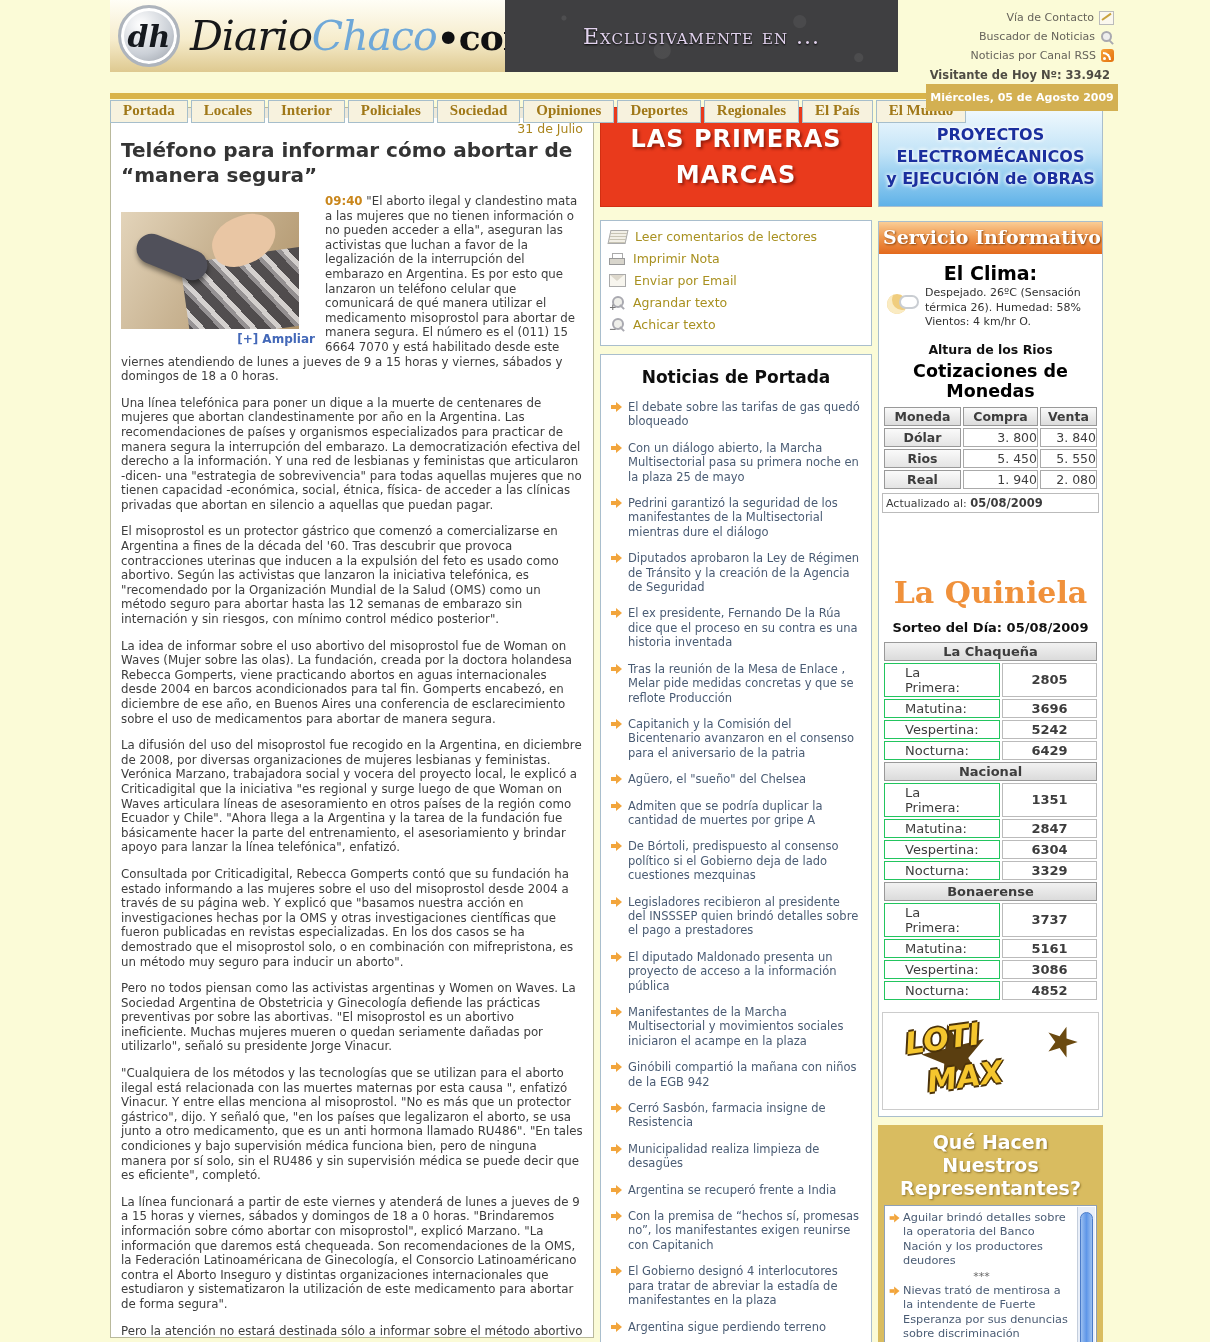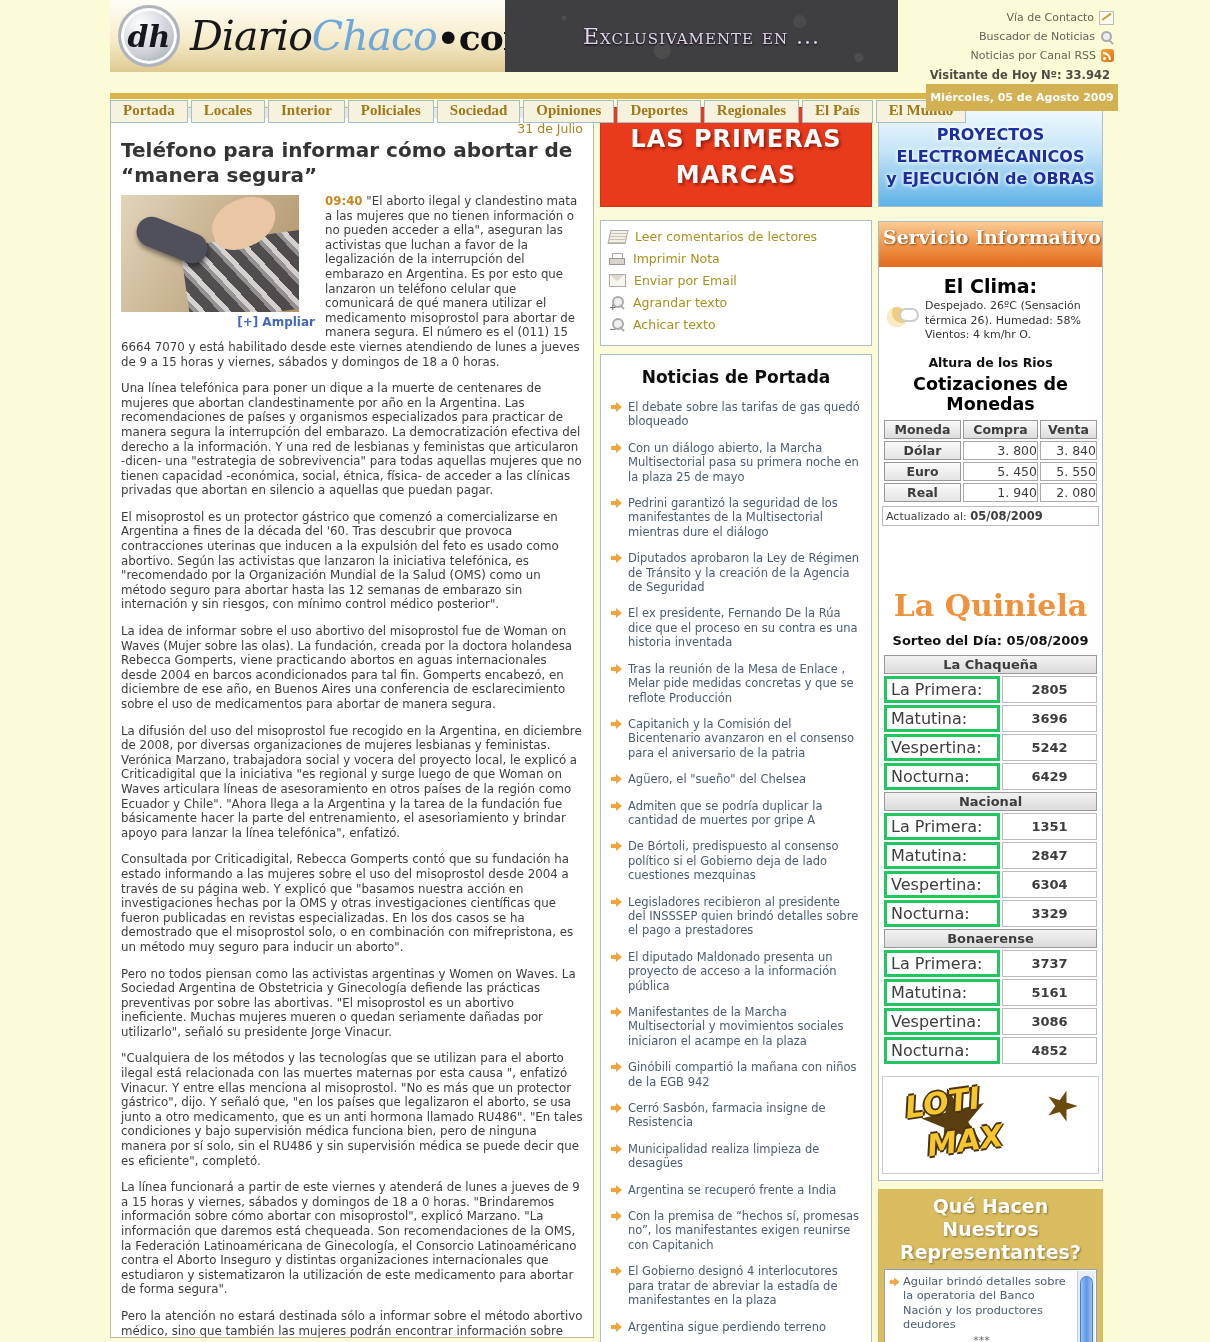--- a/index.html
+++ b/index.html
@@ -60,21 +60,21 @@
        border:1px solid #B9B99C;box-sizing:border-box;overflow:hidden;}
   .col-mid{position:absolute;left:490px;top:0;width:272px;}
   .col-right{position:absolute;left:768px;top:0;width:225px;}
 
   
   .art-strip{height:10px;background:#EDE9DA;}
   .art-date{text-align:right;color:#AA851D;font-size:12.5px;padding:3px 10px 0;}
   .art-title{font-size:20px;font-weight:bold;color:#343434;line-height:25px;padding:2px 10px 6px;}
   .art-body{padding:0 10px;font-size:11.8px;line-height:14.6px;color:#3D3D3D;}
   .art-body p{margin:0 0 12px;}
-  .figure{float:left;width:194px;margin:1px 10px 2px 0;}
+  .figure{float:left;width:194px;margin:18px 10px 2px 0;}
   .photo{position:relative;width:178px;height:117px;overflow:hidden;
       background:linear-gradient(120deg,#E3D4BA 0%,#C9B493 45%,#AE9268 100%);}
   .photo .keys{position:absolute;right:-6px;bottom:-4px;width:120px;height:78px;opacity:.85;transform:rotate(-8deg);
       background:repeating-linear-gradient(55deg,#3E3E46 0 10px,#8E8E96 10px 14px,#D8D8DC 14px 19px);}
   .photo .handset{position:absolute;left:14px;top:30px;width:74px;height:30px;border-radius:15px;background:#50505A;
       transform:rotate(22deg);box-shadow:2px 3px 5px rgba(0,0,0,.45);}
   .photo .hand{position:absolute;right:22px;top:4px;width:66px;height:48px;border-radius:55% 45% 60% 40%;
       background:#E9C6A4;transform:rotate(-18deg);}
   .ampliar{text-align:right;font-size:12px;font-weight:bold;color:#4368B8;padding-top:3px;cursor:pointer;}
   .time{font-weight:bold;color:#C9861B;}
@@ -110,21 +110,21 @@
   .arrow-icon::after{content:"";position:absolute;left:5px;top:0;border-top:5px solid transparent;
       border-bottom:5px solid transparent;border-left:6px solid #F2A53C;}
 
   
   .blue-ad{height:100px;border:1px solid #A9BECD;box-sizing:border-box;cursor:pointer;
       background:linear-gradient(180deg,#F2FAFE 0%,#C3E4F7 45%,#5FB2E8 100%);
       display:flex;flex-direction:column;align-items:center;justify-content:center;text-align:center;
       font-weight:bold;font-size:16px;color:#1B2F9E;line-height:22px;
       text-shadow:0 0 4px #FFF,0 0 4px #FFF;}
   .info-box{margin-top:14px;border:1px solid #A9BECD;background:#fff;padding-bottom:6px;}
-  .servicio{height:45px;background:linear-gradient(180deg,#FACD96 0%,#F09A50 45%,#E3691C 100%);
+  .servicio{height:32px;background:linear-gradient(180deg,#FACD96 0%,#F09A50 45%,#E3691C 100%);
       font-family:"DejaVu Serif",serif;font-weight:bold;font-size:19px;color:#FFF;
       padding:4px 0 0 4px;box-sizing:border-box;text-shadow:1px 1px 2px #8A4510;white-space:nowrap;overflow:hidden;}
   .clima-title{text-align:center;font-weight:bold;font-size:19px;color:#000;margin:8px 0 2px;}
   .clima{display:flex;gap:6px;padding:0 6px;font-size:11px;line-height:14.5px;color:#333;}
   .moon-icon{position:relative;width:34px;height:32px;flex:0 0 34px;}
   .moon-icon::before{content:"";position:absolute;left:2px;top:8px;width:20px;height:20px;border-radius:50%;
       background:#F0CD7E;box-shadow:inset 5px -4px 0 0 #FAEBC2;}
   .moon-icon::after{content:"";position:absolute;right:0;top:9px;width:16px;height:10px;border-radius:8px;
       background:#FFF;border:2px solid #C9CDD2;}
   .altura{text-align:center;font-weight:bold;font-size:12.5px;margin:12px 0 4px;color:#111;}
@@ -135,21 +135,21 @@
       text-align:center;font-size:12.5px;padding:1px 0;}
   table.monedas td.val{background:#fff;border:1px solid #AAA;text-align:right;font-size:12.5px;padding:1px 0;}
   .actualizado{font-size:11px;margin:2px 3px 0;border:1px solid #BBB;padding:2px 3px;}
   .actualizado b{font-size:11.5px;}
   .quiniela-title{text-align:center;font-family:"DejaVu Serif",serif;font-weight:bold;font-size:30px;
       color:#F0913B;margin:62px 0 10px;}
   .sorteo{text-align:center;font-weight:bold;font-size:13px;margin-bottom:5px;color:#111;}
   table.quiniela{width:calc(100% - 6px);margin:0 3px;border-collapse:separate;border-spacing:2px;}
   table.quiniela td.sec{background:linear-gradient(#F2F2F2,#DBDBDB);border:1px solid #999;font-weight:bold;
       text-align:center;font-size:13px;padding:1px;}
-  table.quiniela td.ql{border:3px solid #22c55e;font-size:16px;padding:1px 4px;width:55%;}
+  table.quiniela td.ql{border:1px solid #22c55e;font-size:13px;padding:1px 20px;width:55%;}
   table.quiniela td.qv{border:1px solid #BBB;font-weight:bold;font-size:13px;text-align:center;}
   .loti-box{margin:10px 3px 0;border:1px solid #CCC;height:96px;position:relative;overflow:hidden;background:#fff;cursor:pointer;}
   .loti-star{position:absolute;color:#5A3E10;font-size:84px;line-height:80px;left:34px;top:2px;transform:rotate(-14deg);}
   .loti-star2{position:absolute;color:#6B4A10;font-size:40px;line-height:40px;right:18px;top:8px;transform:rotate(18deg);}
   .loti-t1{position:absolute;left:22px;top:8px;font-size:30px;font-weight:bold;font-style:italic;color:#F5C62E;
       text-shadow:-2px 0 #4A320A,2px 0 #4A320A,0 -2px #4A320A,0 2px #4A320A;transform:rotate(-8deg);}
   .loti-t2{position:absolute;left:44px;top:46px;font-size:30px;font-weight:bold;font-style:italic;color:#F5C62E;
       text-shadow:-2px 0 #4A320A,2px 0 #4A320A,0 -2px #4A320A,0 2px #4A320A;transform:rotate(-8deg);}
   .tan-box{margin-top:8px;background:#D9BC60;padding:6px 6px 14px;}
   .tan-title{text-align:center;color:#fff;font-weight:bold;font-size:19px;line-height:23px;
@@ -325,21 +325,21 @@
                 <th>Venta</th>
               </tr>
             </thead>
           <tbody id="monedas-body">
               <tr>
                 <td class="lbl">Dólar</td>
                 <td class="val">3. 800</td>
                 <td class="val">3. 840</td>
               </tr>
               <tr>
-                <td class="lbl">Euro</td>
+                <td class="lbl">Rios</td>
                 <td class="val">5. 450</td>
                 <td class="val">5. 550</td>
               </tr>
               <tr>
                 <td class="lbl">Real</td>
                 <td class="val">1. 940</td>
                 <td class="val">2. 080</td>
               </tr>
             </tbody>
         </table>

